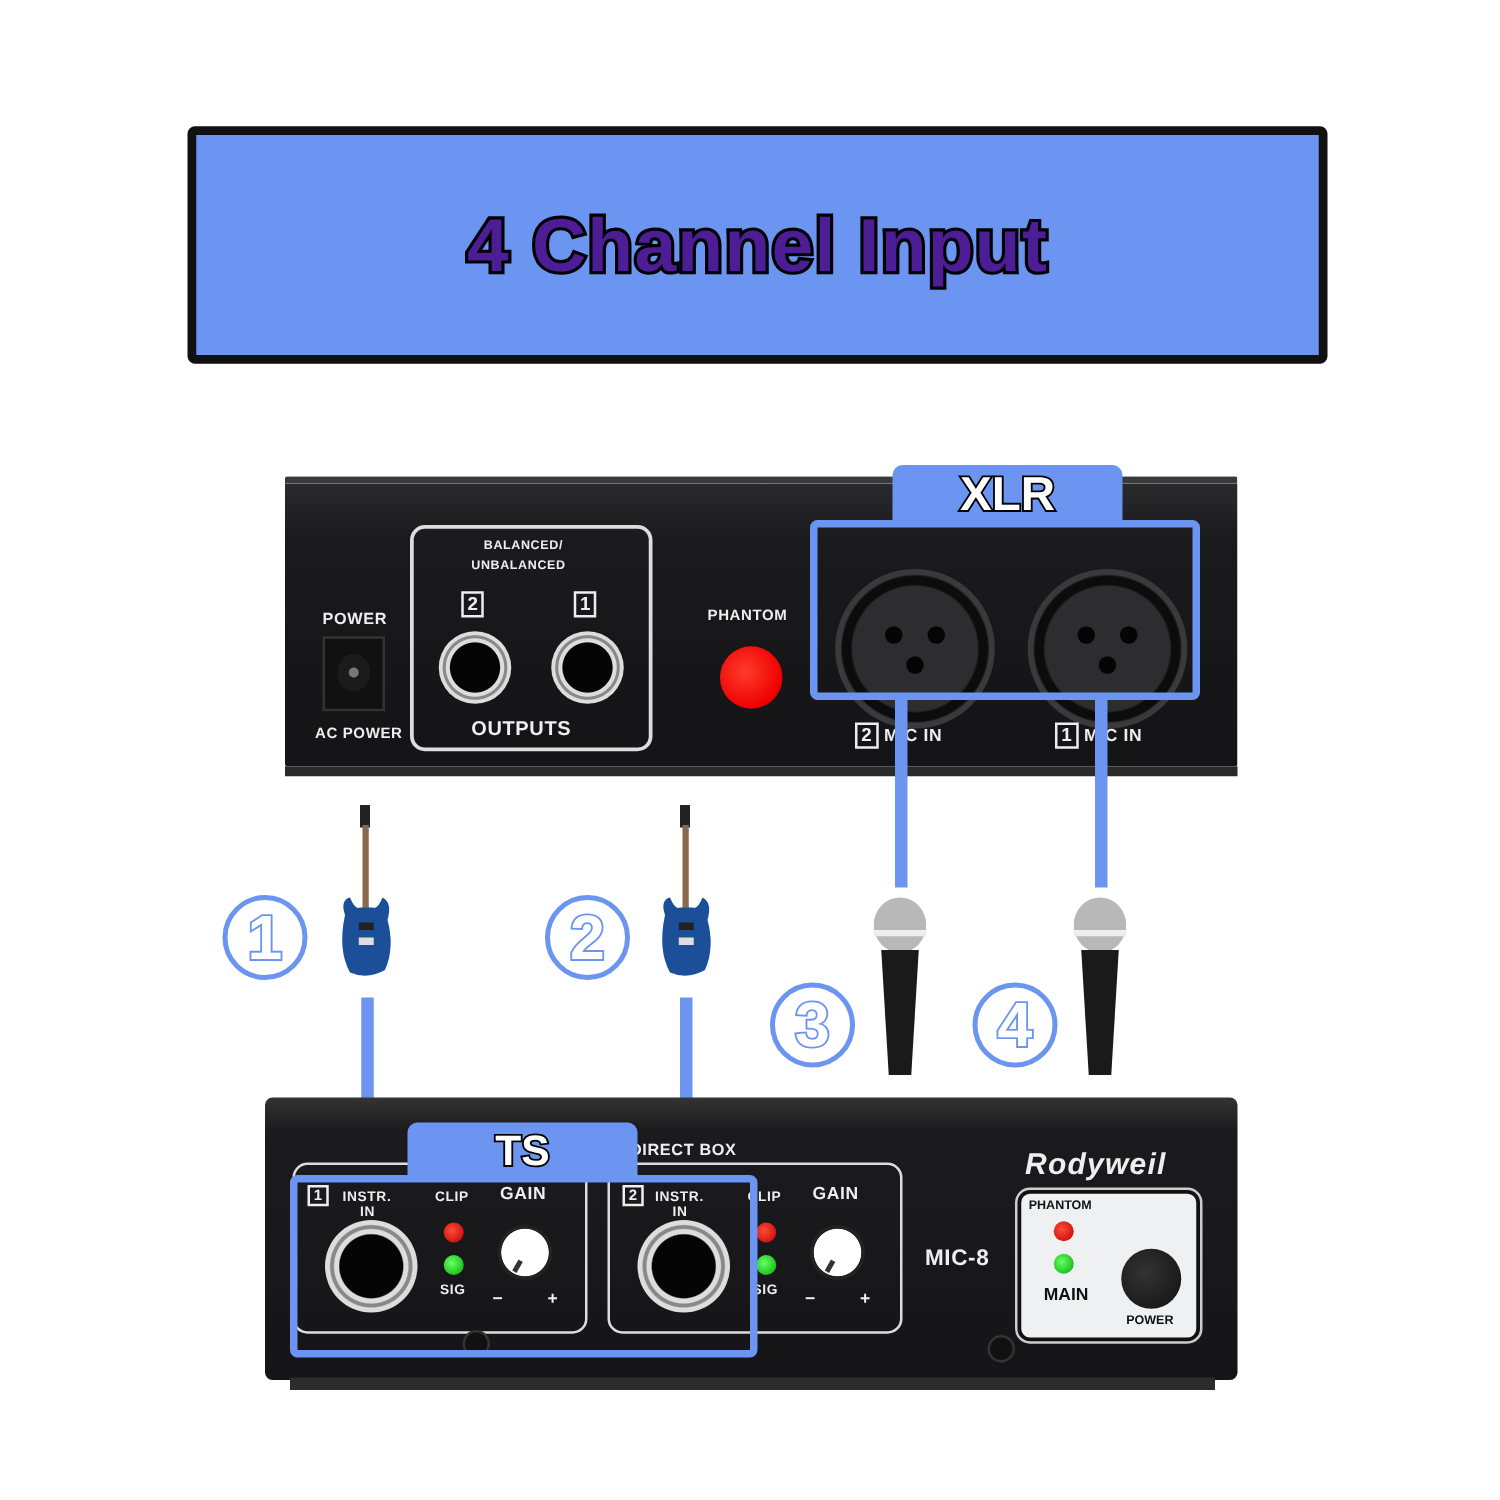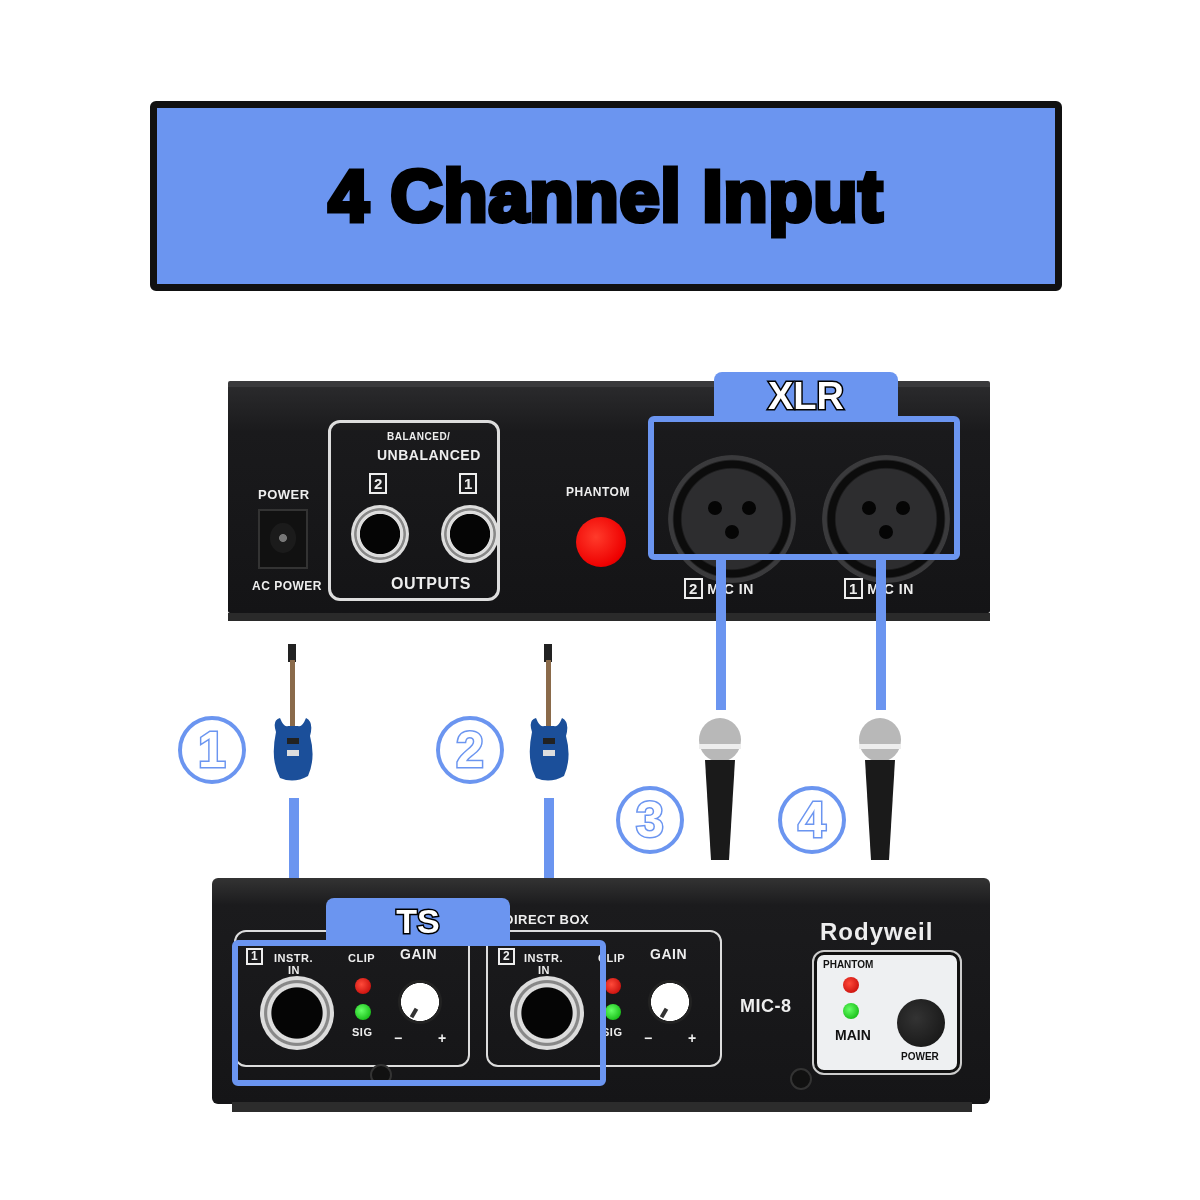--- a/index.html
+++ b/index.html
@@ -1,28 +1,28 @@
 <!DOCTYPE html>
 <html><head>
 <meta charset="utf-8">
 <style>
   *{box-sizing:border-box;margin:0;padding:0}
   html,body{width:1200px;height:1200px;background:#fff;overflow:hidden}
   body{position:relative;font-family:"Liberation Sans",sans-serif}
   .abs{position:absolute}
   
   #title-banner{left:150px;top:101px;width:912px;height:190px;background:#6b95f0;border:7px solid #111;border-radius:6px;display:flex;align-items:center;justify-content:center}
-  #title-text{font-size:72px;font-weight:700;color:#000000;-webkit-text-stroke:5px #000;paint-order:stroke fill;letter-spacing:1px;font-family:"Liberation Sans",sans-serif}
+  #title-text{font-size:60px;font-weight:700;color:#4c1d95;-webkit-text-stroke:5px #000;paint-order:stroke fill;letter-spacing:1px;font-family:"Liberation Sans",sans-serif}
   
   #back-panel{left:228px;top:381px;width:762px;height:232px;background:linear-gradient(#2a2a2c,#1a1a1c 20%,#141416);border-top:6px solid #3a3a3c;border-radius:2px}
   #back-panel .shadow{left:0;bottom:-8px;width:100%;height:8px;background:#2a2a2a}
   .wl{color:#eee;font-weight:700;font-size:13px;letter-spacing:.5px;position:absolute;white-space:nowrap}
   .jack{position:absolute;border-radius:50%;background:radial-gradient(circle,#050505 0 48%,#ddd 50% 56%,#888 58% 62%,#ddd 64% 72%,#222 74%)}
   .boxnum{display:inline-block;border:2px solid #eee;padding:0 3px;font-size:15px;line-height:17px;font-weight:700;color:#eee}
-  #outputs-box{left:100px;top:33px;width:172px;height:181px;border:3px solid #ddd;border-radius:12px}
+  #outputs-box{left:100px;top:33px;width:194px;height:181px;border:3px solid #ddd;border-radius:12px}
   #power-jack{left:30px;top:122px;width:50px;height:60px;background:#111;border:2px solid #333}
   #power-jack::after{content:"";position:absolute;left:10px;top:12px;width:26px;height:30px;border-radius:50%;background:radial-gradient(circle,#777 0 18%,#1b1b1b 22%)}
   #phantom-btn{left:348px;top:130px;width:50px;height:50px;border-radius:50%;background:radial-gradient(circle at 40% 40%,#ff3b2b,#e00 70%,#900)}
   .xlr{position:absolute;width:128px;height:128px;border-radius:50%;background:radial-gradient(circle,#2d2d2f 0 55%,#0c0c0c 57% 64%,#3a3a3c 66% 70%,#111 72%)}
   .xlr .pin{position:absolute;width:14px;height:14px;border-radius:50%;background:#050505}
   
   .hl{position:absolute;border:6px solid #6b95f0;border-radius:6px}
   .tag{position:absolute;background:#6b95f0;border-radius:8px 8px 0 0;display:flex;align-items:center;justify-content:center;font-weight:700;color:#fff;-webkit-text-stroke:3px #000;paint-order:stroke fill}
   .line{position:absolute;background:#6b95f0;width:10px}
   
@@ -49,26 +49,26 @@
 </div>
 
 <div id="back-panel" class="abs">
   <div class="abs shadow"></div>
   <span class="wl" style="left:30px;top:100px;font-size:13px">POWER</span>
   <div id="power-jack" class="abs"></div>
   <span class="wl" style="left:24px;top:192px;font-size:12px">AC POWER</span>
 
   <div id="outputs-box" class="abs">
     <span class="wl" style="left:56px;top:8px;font-size:10px">BALANCED/</span>
-    <span class="wl" style="left:46px;top:24px;font-size:14px">UNBALANCED</span>
+    <span class="wl" style="left:46px;top:24px;font-size:10px">UNBALANCED</span>
     <span class="boxnum" style="position:absolute;left:38px;top:50px">2</span>
     <span class="boxnum" style="position:absolute;left:128px;top:50px">1</span>
     <div class="jack" style="left:20px;top:82px;width:58px;height:58px"></div>
     <div class="jack" style="left:110px;top:82px;width:58px;height:58px"></div>
-    <span class="wl" style="left:60px;top:152px;font-size:16px">OUTPUTS</span>
+    <span class="wl" style="left:46px;top:152px;font-size:16px">OUTPUTS</span>
   </div>
 
   <span class="wl" style="left:338px;top:98px;font-size:12px">PHANTOM</span>
   <div id="phantom-btn" class="abs"></div>
 
   <div class="xlr" style="left:440px;top:68px">
     <div class="pin" style="left:40px;top:46px"></div>
     <div class="pin" style="left:74px;top:46px"></div>
     <div class="pin" style="left:57px;top:70px"></div>
   </div>
@@ -151,21 +151,21 @@
   <div class="jack" style="left:298px;top:98px;width:74px;height:74px"></div>
   <span class="wl" style="left:386px;top:74px;font-size:11px">CLIP</span>
   <div class="led red" style="left:393px;top:100px"></div>
   <div class="led green" style="left:393px;top:126px"></div>
   <span class="wl" style="left:390px;top:148px;font-size:11px">SIG</span>
   <span class="wl" style="left:438px;top:68px;font-size:14px">GAIN</span>
   <div class="knob" style="left:436px;top:102px"></div>
   <span class="wl" style="left:432px;top:152px;font-size:14px">−</span>
   <span class="wl" style="left:476px;top:152px;font-size:14px">+</span>
 
-  <span class="wl" style="left:608px;top:40px;font-size:24px;letter-spacing:1px">Rodyweil</span>
+  <span class="wl" style="left:608px;top:40px;font-size:24px;font-style:italic;letter-spacing:1px">Rodyweil</span>
   <span class="wl" style="left:528px;top:118px;font-size:18px">MIC-8</span>
   <div class="screw" style="left:158px;top:186px"></div>
   <div class="screw" style="left:578px;top:190px"></div>
 
   <div id="ctrl-box" class="abs">
     <span class="dk" style="left:6px;top:4px;font-size:10px">PHANTOM</span>
     <div class="led red" style="left:26px;top:22px"></div>
     <div class="led green" style="left:26px;top:48px"></div>
     <span class="dk" style="left:18px;top:72px;font-size:14px">MAIN</span>
     <div id="pwr-btn" class="abs"></div>

